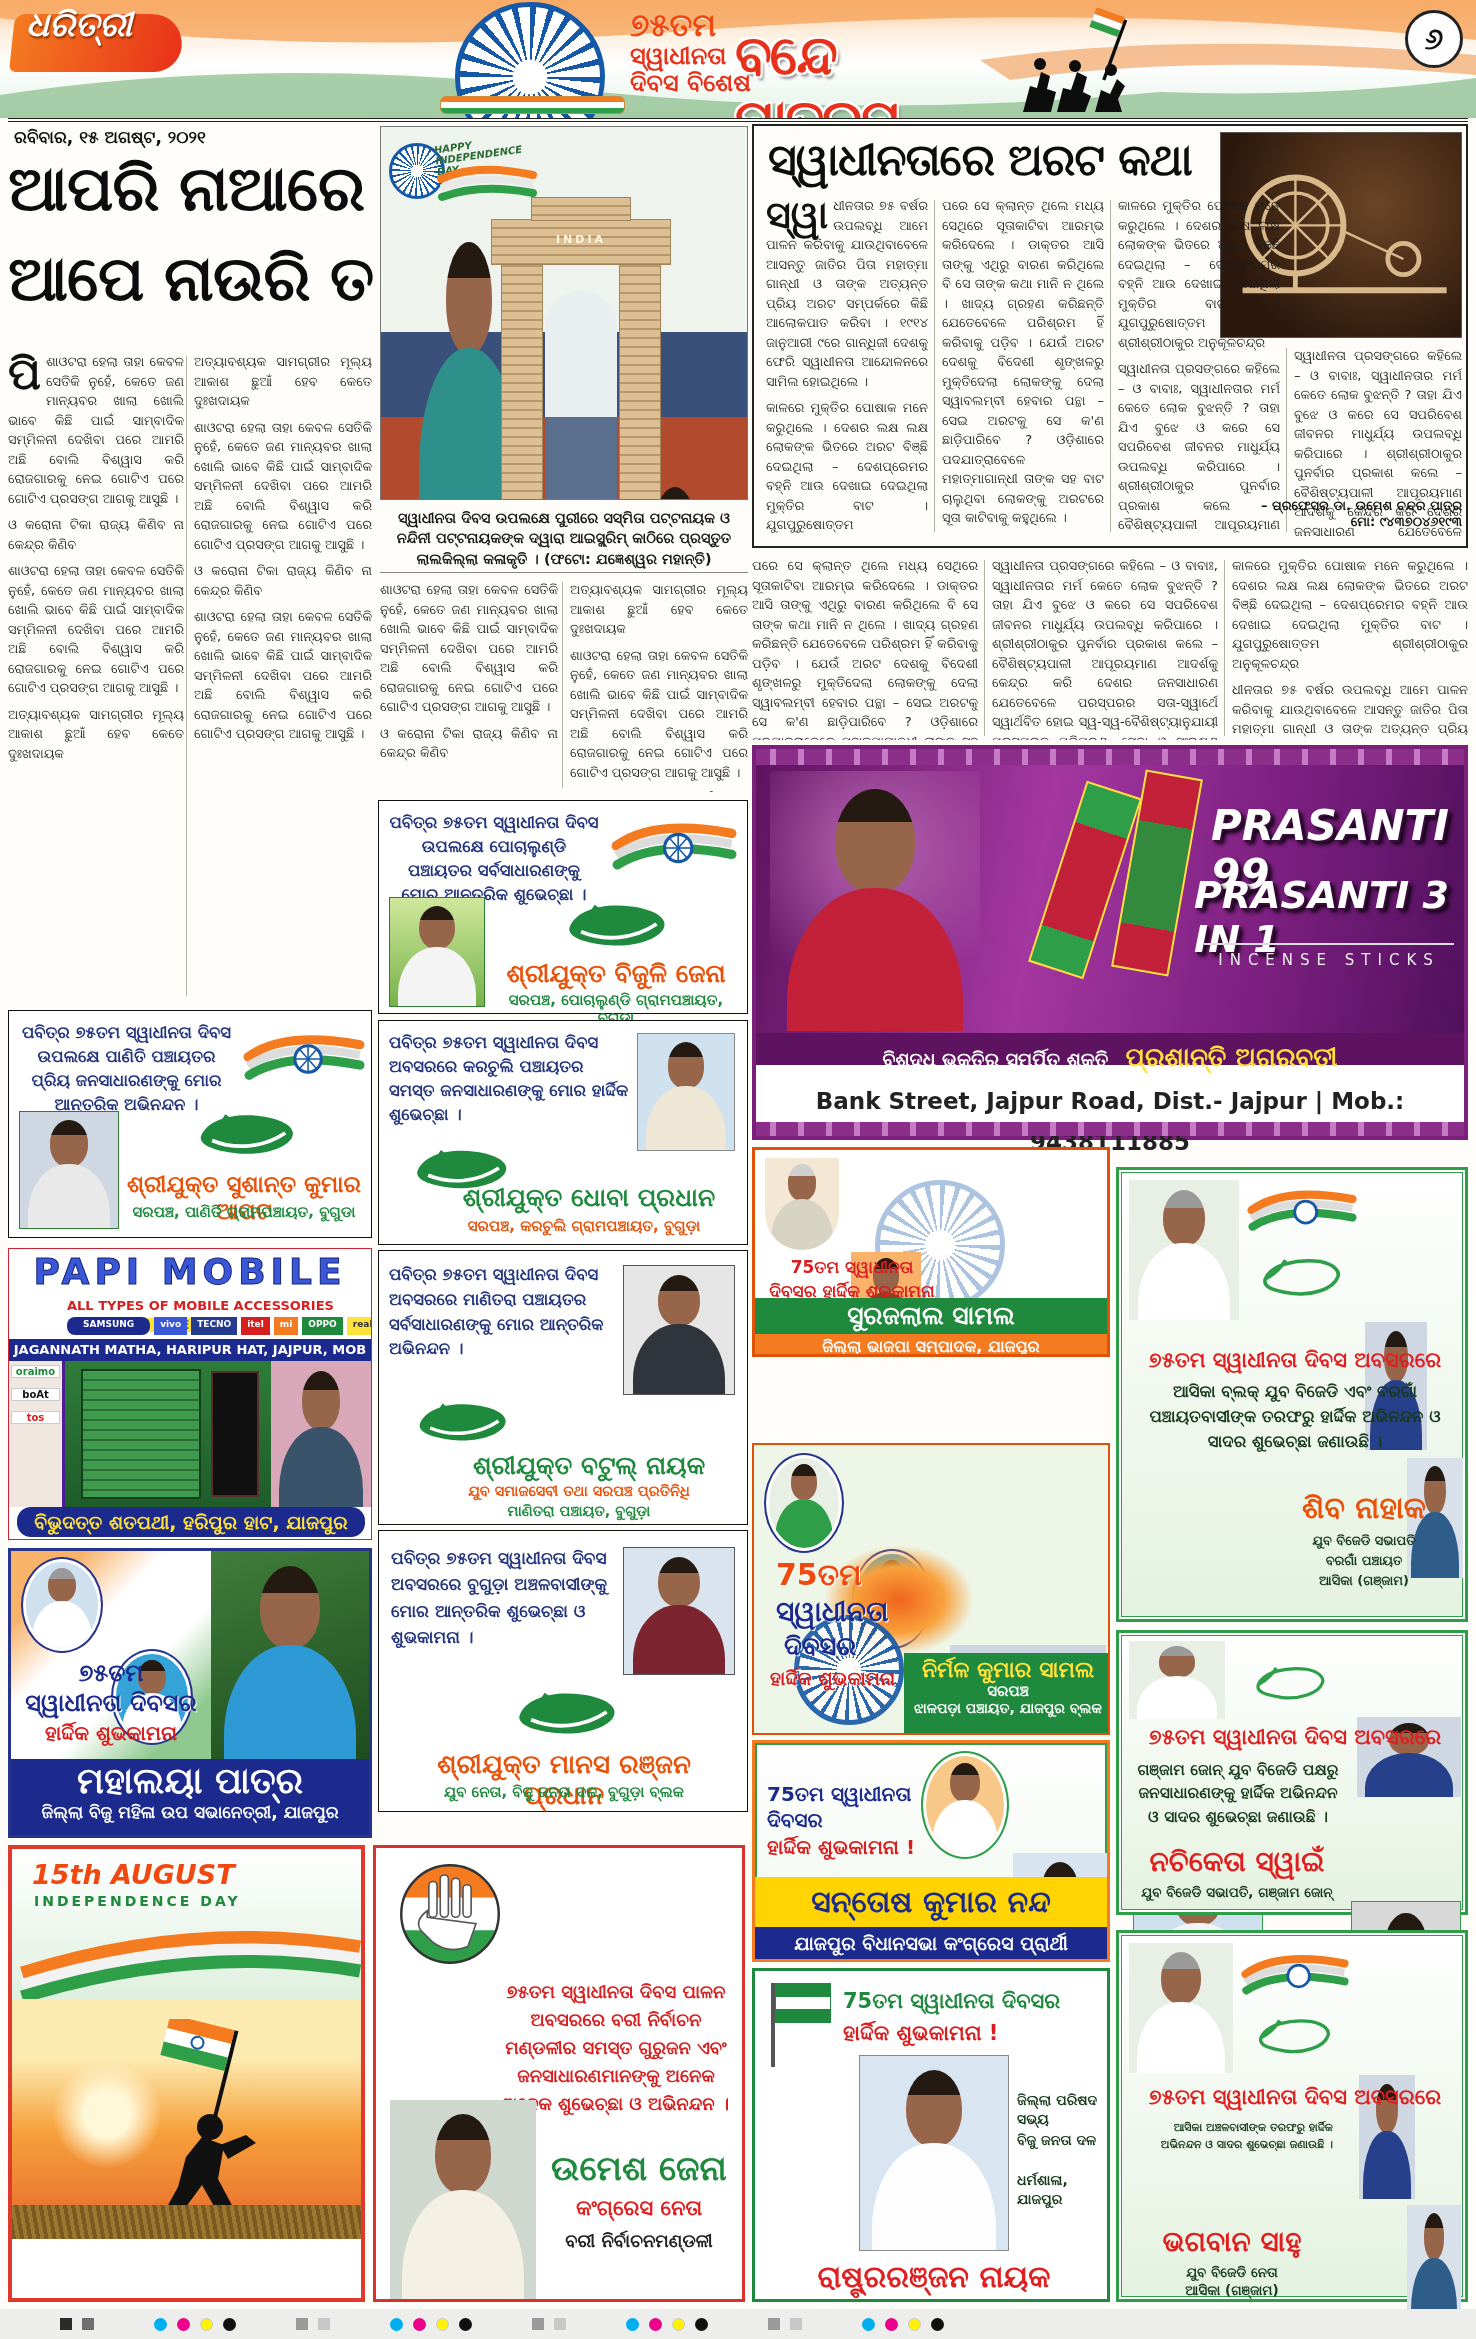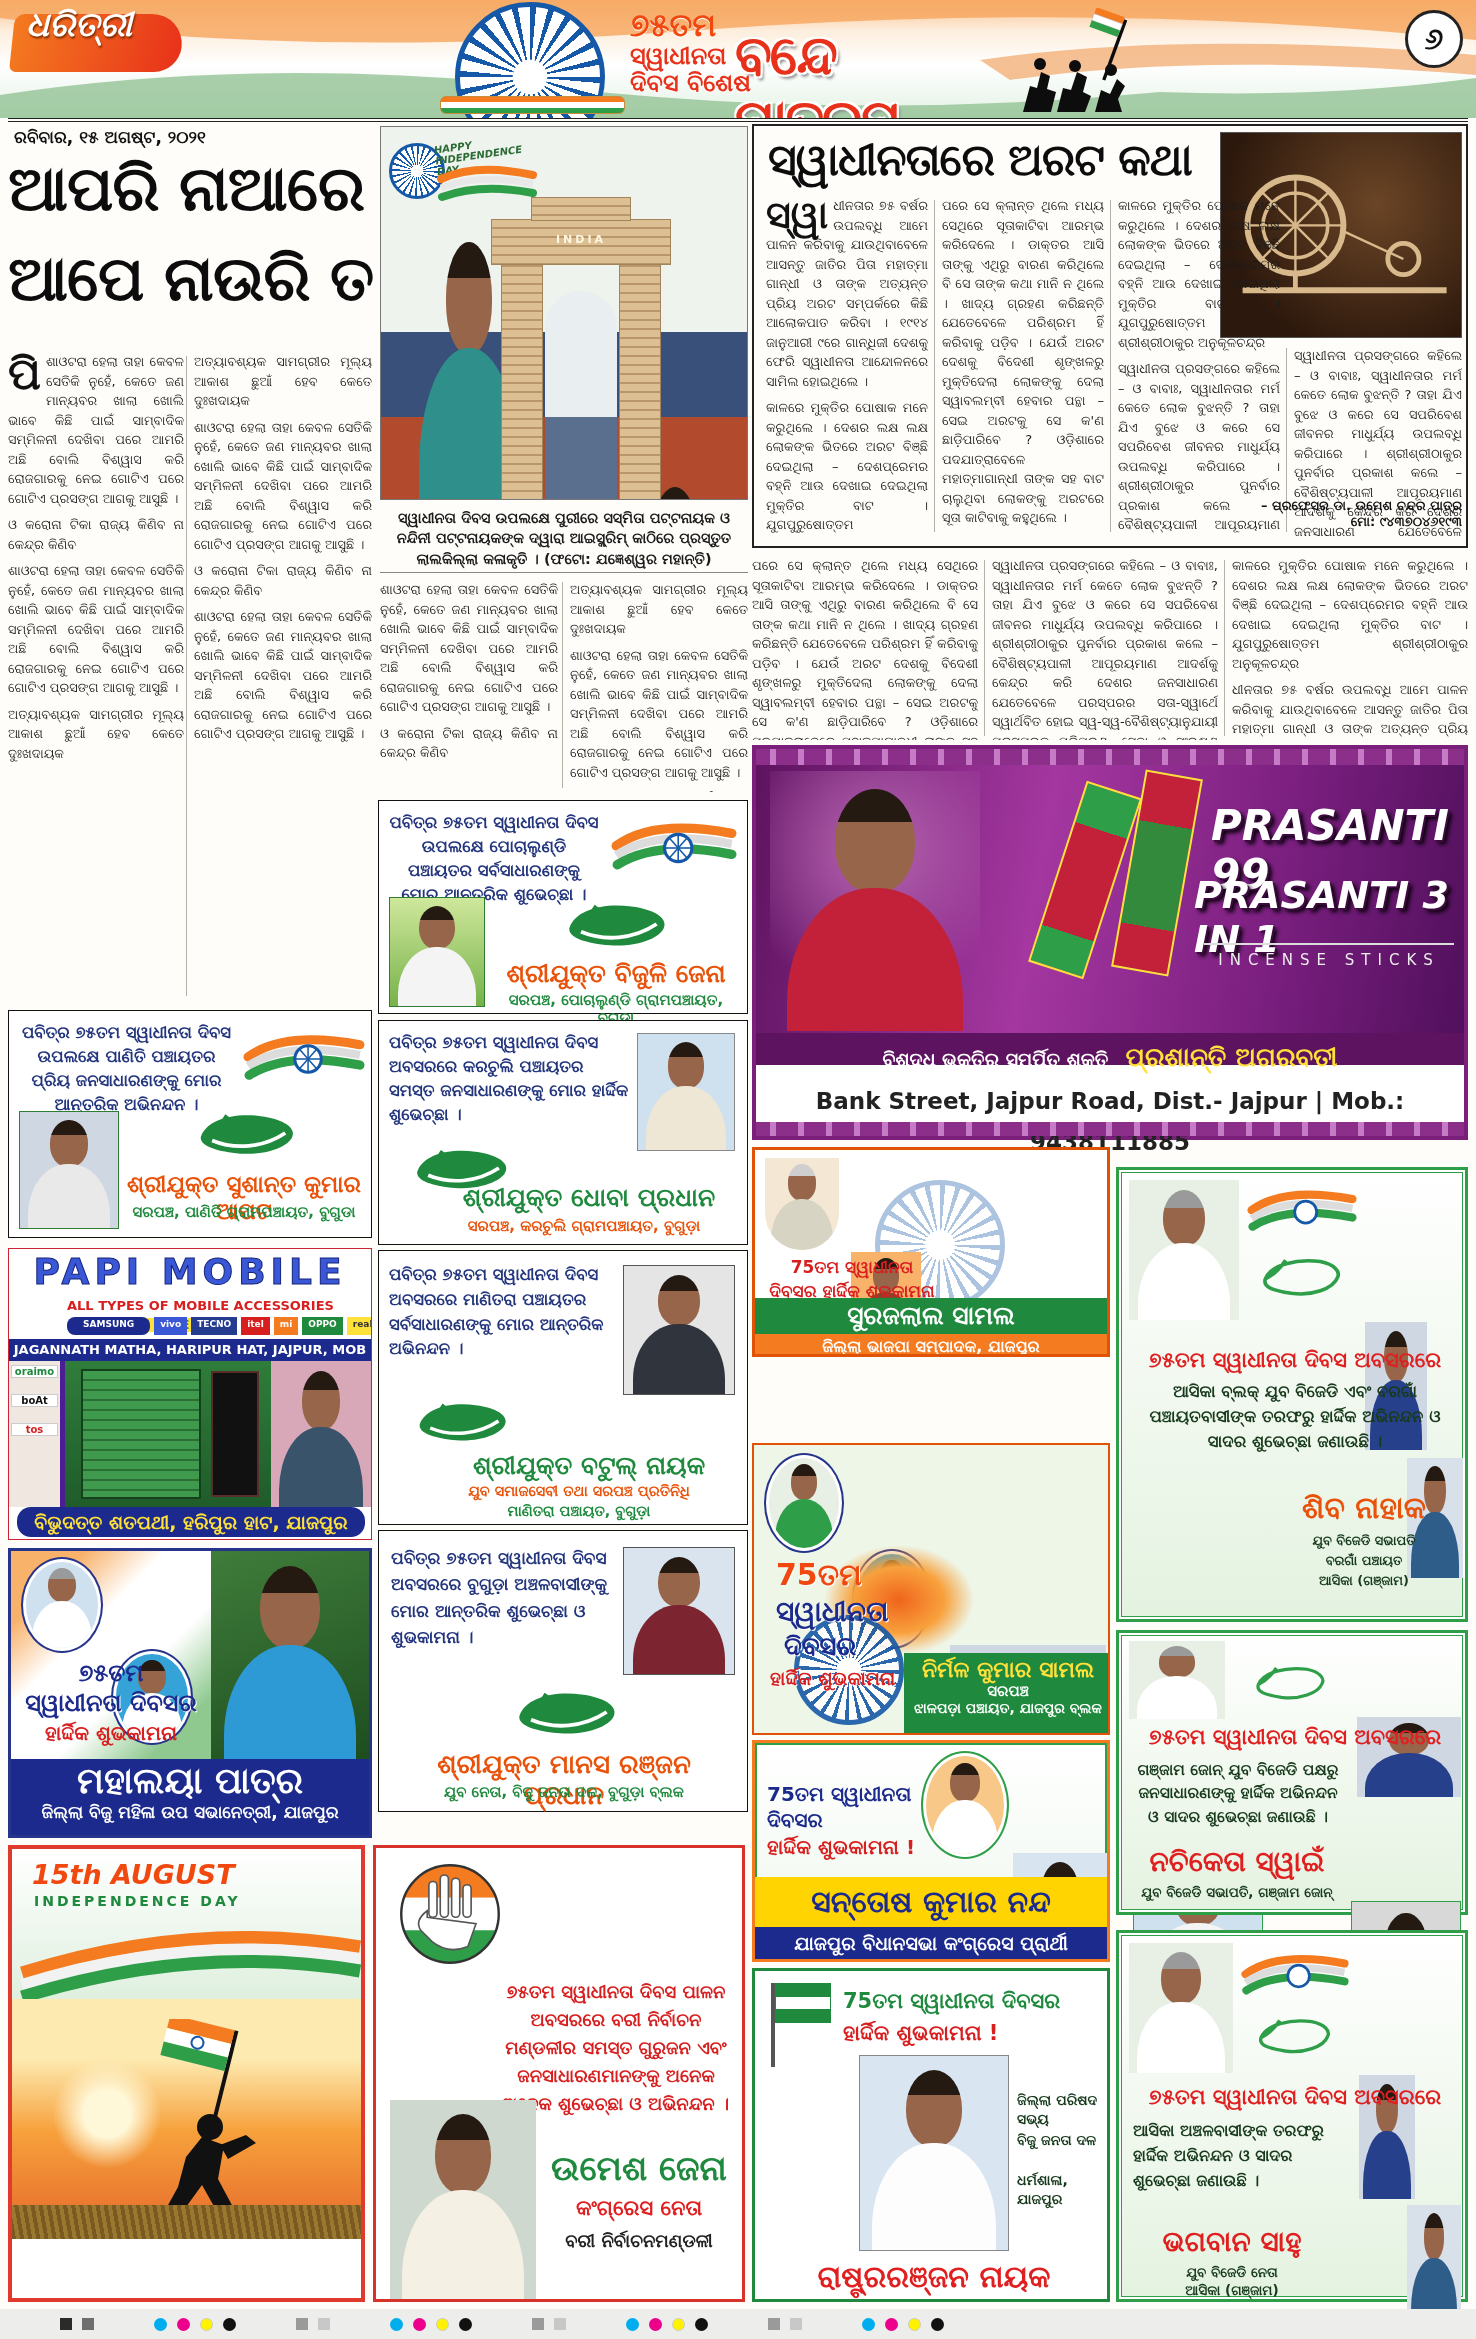--- a/index.html
+++ b/index.html
@@ -291,21 +291,21 @@
     <div class="abs" style="left:58px;top:68px;width:300px;height:18px;display:flex;gap:4px">
       <span style="font-size:9px;font-weight:bold;color:#fff;background:#1b2a8c;border-radius:8px;padding:2px 16px">SAMSUNG</span>
       <span style="font-size:9px;font-weight:bold;color:#fff;background:#3a57d6;padding:2px 6px">vivo</span>
       <span style="font-size:9px;font-weight:bold;color:#fff;background:#243b8f;padding:2px 6px">TECNO</span>
       <span style="font-size:9px;font-weight:bold;color:#fff;background:#d81f1f;padding:2px 6px">itel</span>
       <span style="font-size:9px;font-weight:bold;color:#fff;background:#f47b20;padding:2px 6px">mi</span>
       <span style="font-size:9px;font-weight:bold;color:#fff;background:#1f8a3d;padding:2px 6px">OPPO</span>
       <span style="font-size:9px;font-weight:bold;color:#333;background:#ffe13a;padding:2px 6px">realme</span>
     </div>
     <div class="abs ctr" style="left:0;top:90px;width:100%;height:22px;background:#1b2a8c;color:#fff;font-size:13px;font-weight:bold;line-height:22px">JAGANNATH MATHA, HARIPUR HAT, JAJPUR, MOB : 7077802001</div>
-    <div class="abs" style="left:0;top:112px;width:56px;height:146px;background:#efe7e0;border-right:5px solid #4c1d95;display:flex;flex-direction:column;gap:16px;padding:4px 2px;text-align:center">
+    <div class="abs" style="left:0;top:112px;width:56px;height:146px;background:#efe7e0;border-right:3px solid #4c1d95;display:flex;flex-direction:column;gap:10px;padding:4px 2px;text-align:center">
       <span style="font-size:10px;font-weight:bold;color:#1f8a3d;background:#fff;border:1px solid #ccc">oraimo</span>
       <span style="font-size:10px;font-weight:bold;color:#111;background:#fff;border:1px solid #ccc">boAt</span>
       <span style="font-size:10px;font-weight:bold;color:#d81f1f;background:#fff;border:1px solid #ccc">tos</span>
     </div>
     <div class="abs" style="left:56px;top:112px;width:206px;height:146px;background:linear-gradient(180deg,#2f7d3a,#1f5c2a);overflow:hidden">
       <div class="abs" style="left:16px;top:8px;width:120px;height:130px;background:repeating-linear-gradient(180deg,#3f9a4e 0 8px,#2a6e36 8px 10px);border:2px solid #14401c"></div>
       <div class="abs" style="left:146px;top:10px;width:48px;height:126px;background:#111;border:2px solid #5a2d2d"></div>
     </div>
     <div class="abs person" style="--shirt:#39536b;left:262px;top:112px;width:100px;height:146px;background:#d8a8b8"></div>
     <div class="abs ctr" style="left:8px;top:258px;width:348px;height:30px;background:#1b2a8c;border-radius:14px;color:#ffe13a;font-size:19px;font-weight:bold;line-height:30px">ବିଭୁଦତ୍ତ ଶତପଥୀ, ହରିପୁର ହାଟ, ଯାଜପୁର</div>
@@ -444,21 +444,21 @@
       <path d="M5 37 Q 42 12 115 26" stroke="#dcdcdc" stroke-width="8" fill="none"></path>
       <path d="M6 46 Q 44 22 115 36" stroke="#2e9e49" stroke-width="9" fill="none" stroke-linecap="round"></path>
       <circle cx="64" cy="30" r="12" fill="#fff" stroke="#1558a7" stroke-width="3"></circle>
     </svg>
     <svg class="abs" style="left:132px;top:78px;width:84px;height:48px" viewBox="0 0 60 36">
       <path d="M6 20 C 10 10 28 6 44 8 C 54 10 58 15 56 19 C 53 27 38 32 24 30 C 12 28 4 26 6 20 Z M6 20 C 12 17 17 12 20 7" fill="none" stroke="#2e9e49" stroke-width="2.5"></path>
     </svg>
     <div class="abs person" style="--shirt:#27408b;left:240px;top:12px;width:56px;height:124px;background:#cfd8e2"></div>
     <div class="abs person" style="--shirt:#2f5d8a;left:288px;top:18px;width:54px;height:118px;background:#d8e0ea"></div>
     <div class="abs name-red ctr" style="left:8px;top:152px;width:336px;font-size:21px">୭୫ତମ ସ୍ୱାଧୀନତା ଦିବସ ଅବସରରେ</div>
-    <div class="abs smalldesig" style="left:14px;top:186px;width:200px;font-size:16px;line-height:1.55;text-align:left">ଆସିକା ଅଞ୍ଚଳବାସୀଙ୍କ ତରଫରୁ ହାର୍ଦ୍ଦିକ ଅଭିନନ୍ଦନ ଓ ସାଦର ଶୁଭେଚ୍ଛା ଜଣାଉଛି ।</div>
+    <div class="abs smalldesig" style="left:14px;top:186px;width:200px;font-size:11px;line-height:1.55;text-align:right">ଆସିକା ଅଞ୍ଚଳବାସୀଙ୍କ ତରଫରୁ ହାର୍ଦ୍ଦିକ ଅଭିନନ୍ଦନ ଓ ସାଦର ଶୁଭେଚ୍ଛା ଜଣାଉଛି ।</div>
 
     <div class="abs name-red ctr" style="left:8px;top:292px;width:210px;font-size:28px">ଭଗବାନ ସାହୁ</div>
     <div class="abs smalldesig ctr" style="left:8px;top:330px;width:210px;font-size:13.5px">ଯୁବ ବିଜେଡି ନେତା</div>
     <div class="abs smalldesig ctr" style="left:8px;top:348px;width:210px;font-size:13.5px">ଆସିକା (ଗଞ୍ଜାମ)</div>
   </div>
 
   <div class="abs" style="left:8px;top:1845px;width:357px;height:457px;border:4px solid #e03a2f;overflow:hidden;background:#fff">
     <div class="abs" style="left:0;top:0;width:100%;height:150px;background:linear-gradient(180deg,#ffffff,#dff0df)">
       <div class="abs" style="left:20px;top:10px;font-size:27px;font-weight:bold;font-style:italic;color:#f0480f">15th AUGUST</div>
       <div class="abs" style="left:22px;top:44px;font-size:14px;letter-spacing:3px;font-weight:bold;color:#1f8a3d">INDEPENDENCE DAY</div>

